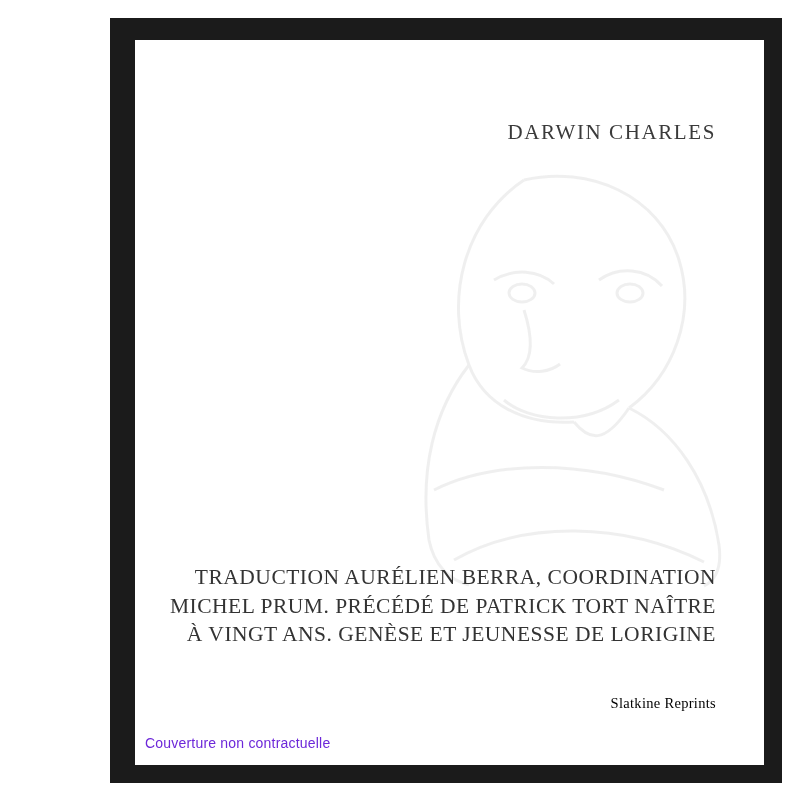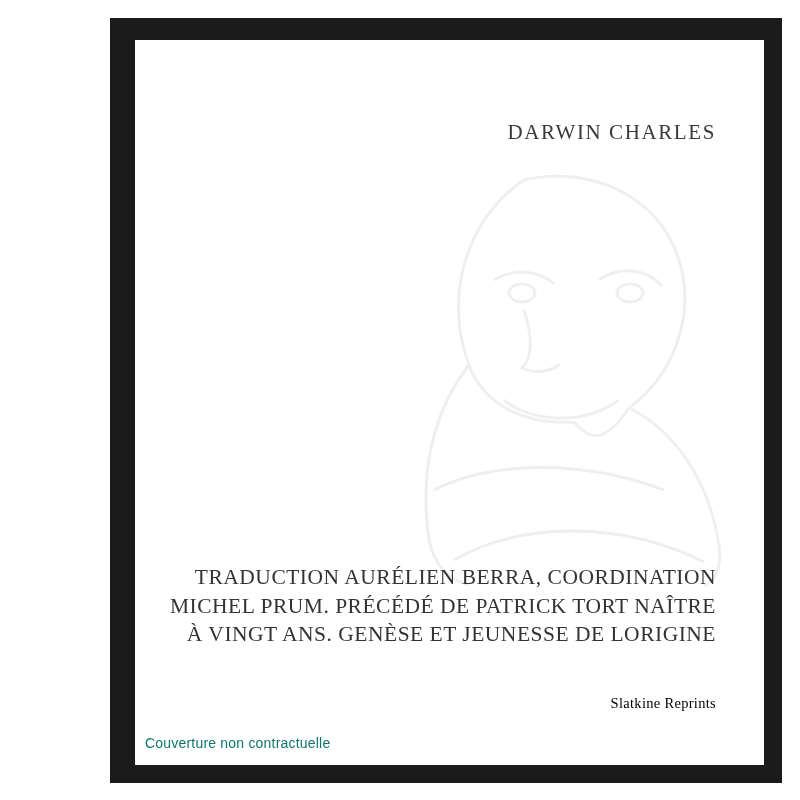--- a/index.html
+++ b/index.html
@@ -107,21 +107,21 @@
     letter-spacing: 0.3px;
     color: #000000;
     white-space: nowrap;
   }
 
   #cover-disclaimer {
     position: absolute;
     left: 10px;
     bottom: 14px;
     font-size: 14px;
-    color: #0f766e;
+    color: #6d28d9;
     font-family: "Liberation Sans", sans-serif;
     letter-spacing: 0.2px;
     white-space: nowrap;
   }
 </style>
 </head>
 <body>
 
 <div id="book-cover-page">
 

